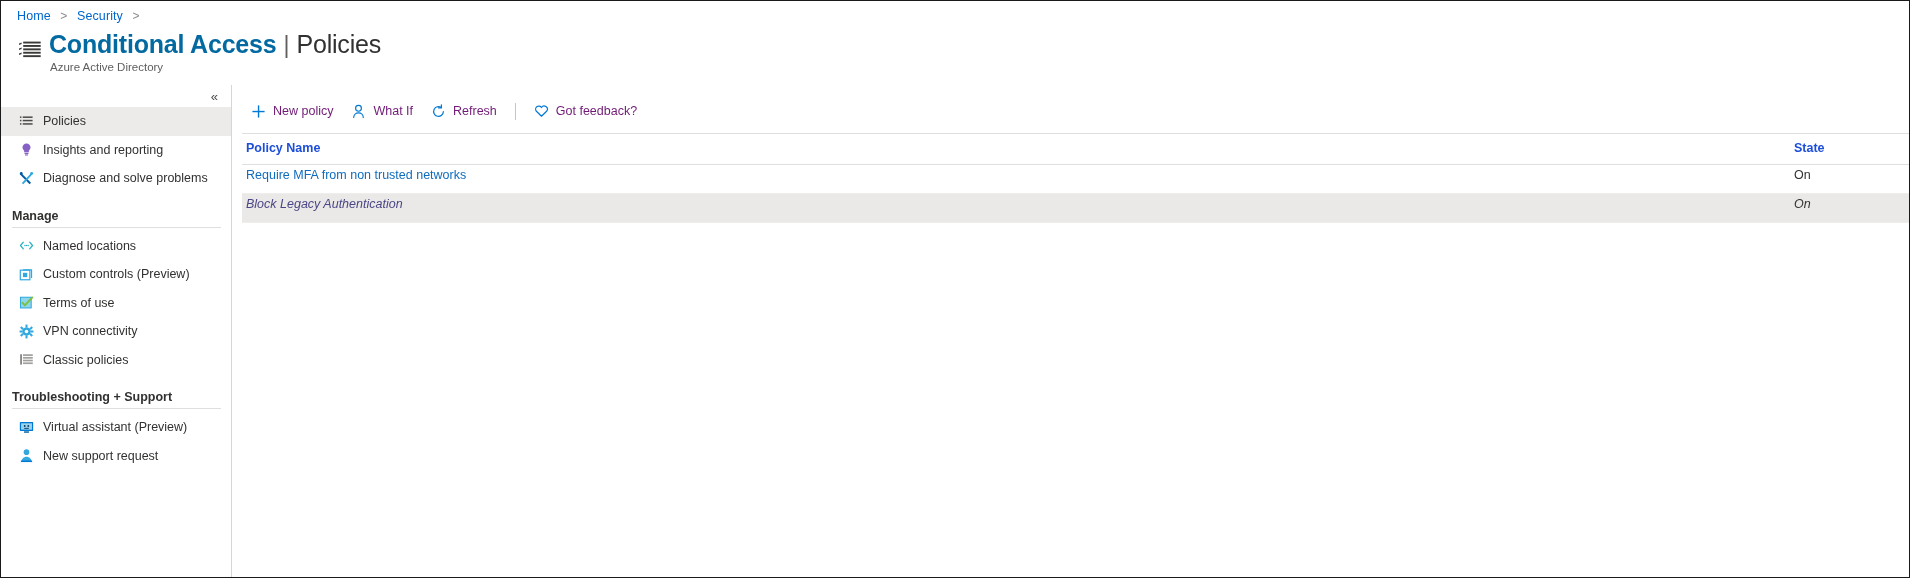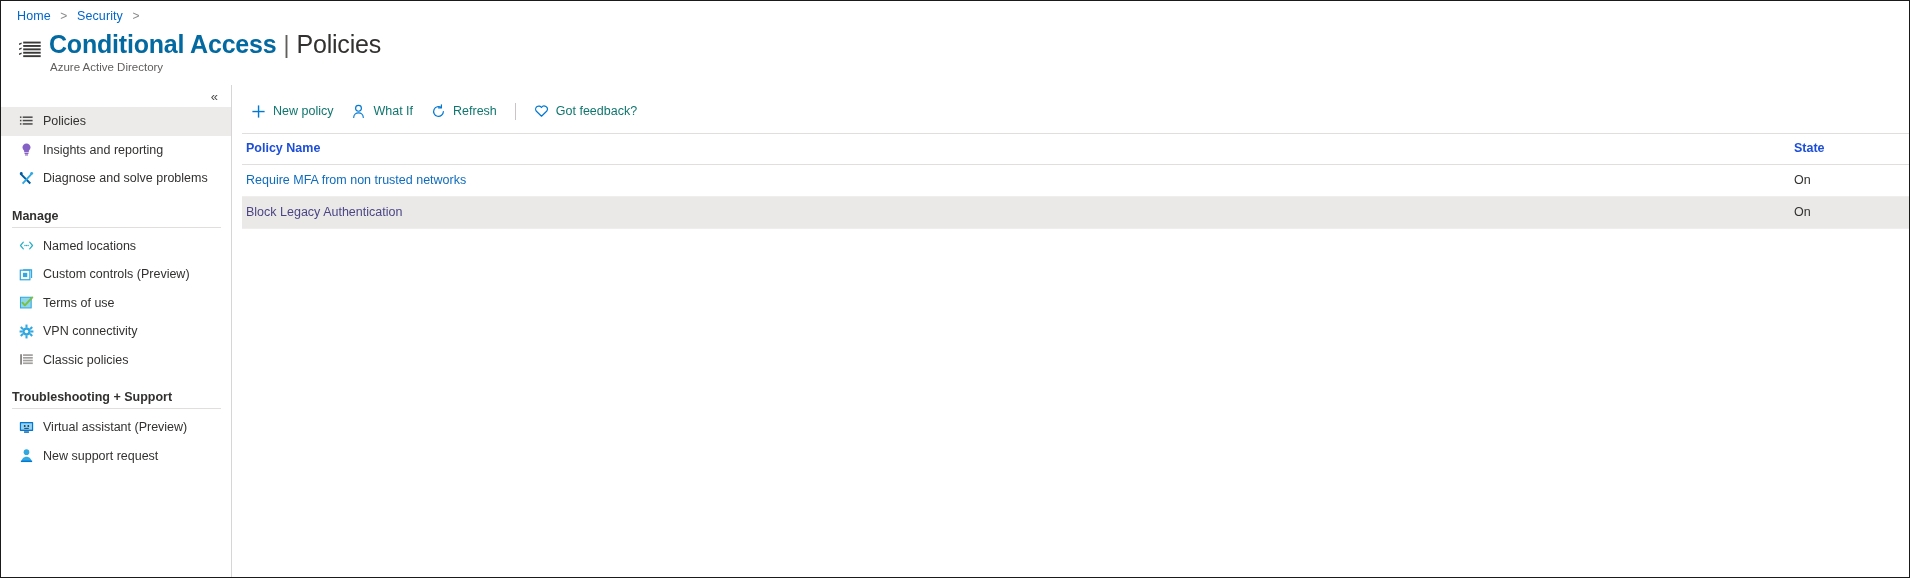--- a/index.html
+++ b/index.html
@@ -162,21 +162,21 @@
     height: 40px;
     padding-left: 10px;
     padding-top: 12px;
   }
   .tb-btn {
     display: flex;
     align-items: center;
     height: 28px;
     padding: 0 9px;
     font-size: 12.5px;
-    color: #0f766e;
+    color: #701a75;
     cursor: pointer;
     white-space: nowrap;
     border-radius: 2px;
   }
   .tb-ico {
     width: 15px;
     height: 15px;
     margin-right: 7px;
     flex: none;
     display: flex;
@@ -213,26 +213,26 @@
   }
   table.policies th.state-col,
   table.policies td.state-col {
     width: 115px;
     padding-left: 0;
     padding-right: 24px;
     text-align: left;
   }
   table.policies td {
     font-size: 12.5px;
-    padding: 8px 0 9px 4px;
+    padding: 0 0 9px 4px;
     border-bottom: 1px solid #f0eeed;
     color: #323130;
     height: 29px;
   }
-  table.policies tr.highlight td { background: #ebe9e7; }
+  table.policies tr.highlight td { background: #ebe9e7; font-style: italic; }
   .policy-link {
     color: #0f6cbd;
     cursor: pointer;
   }
   .policy-link.visited { color: #5c5a9e; }
   tr.highlight .policy-link { color: #4a4686; }
   .state-val { color: #323130; }
 </style>
 </head>
 <body>

